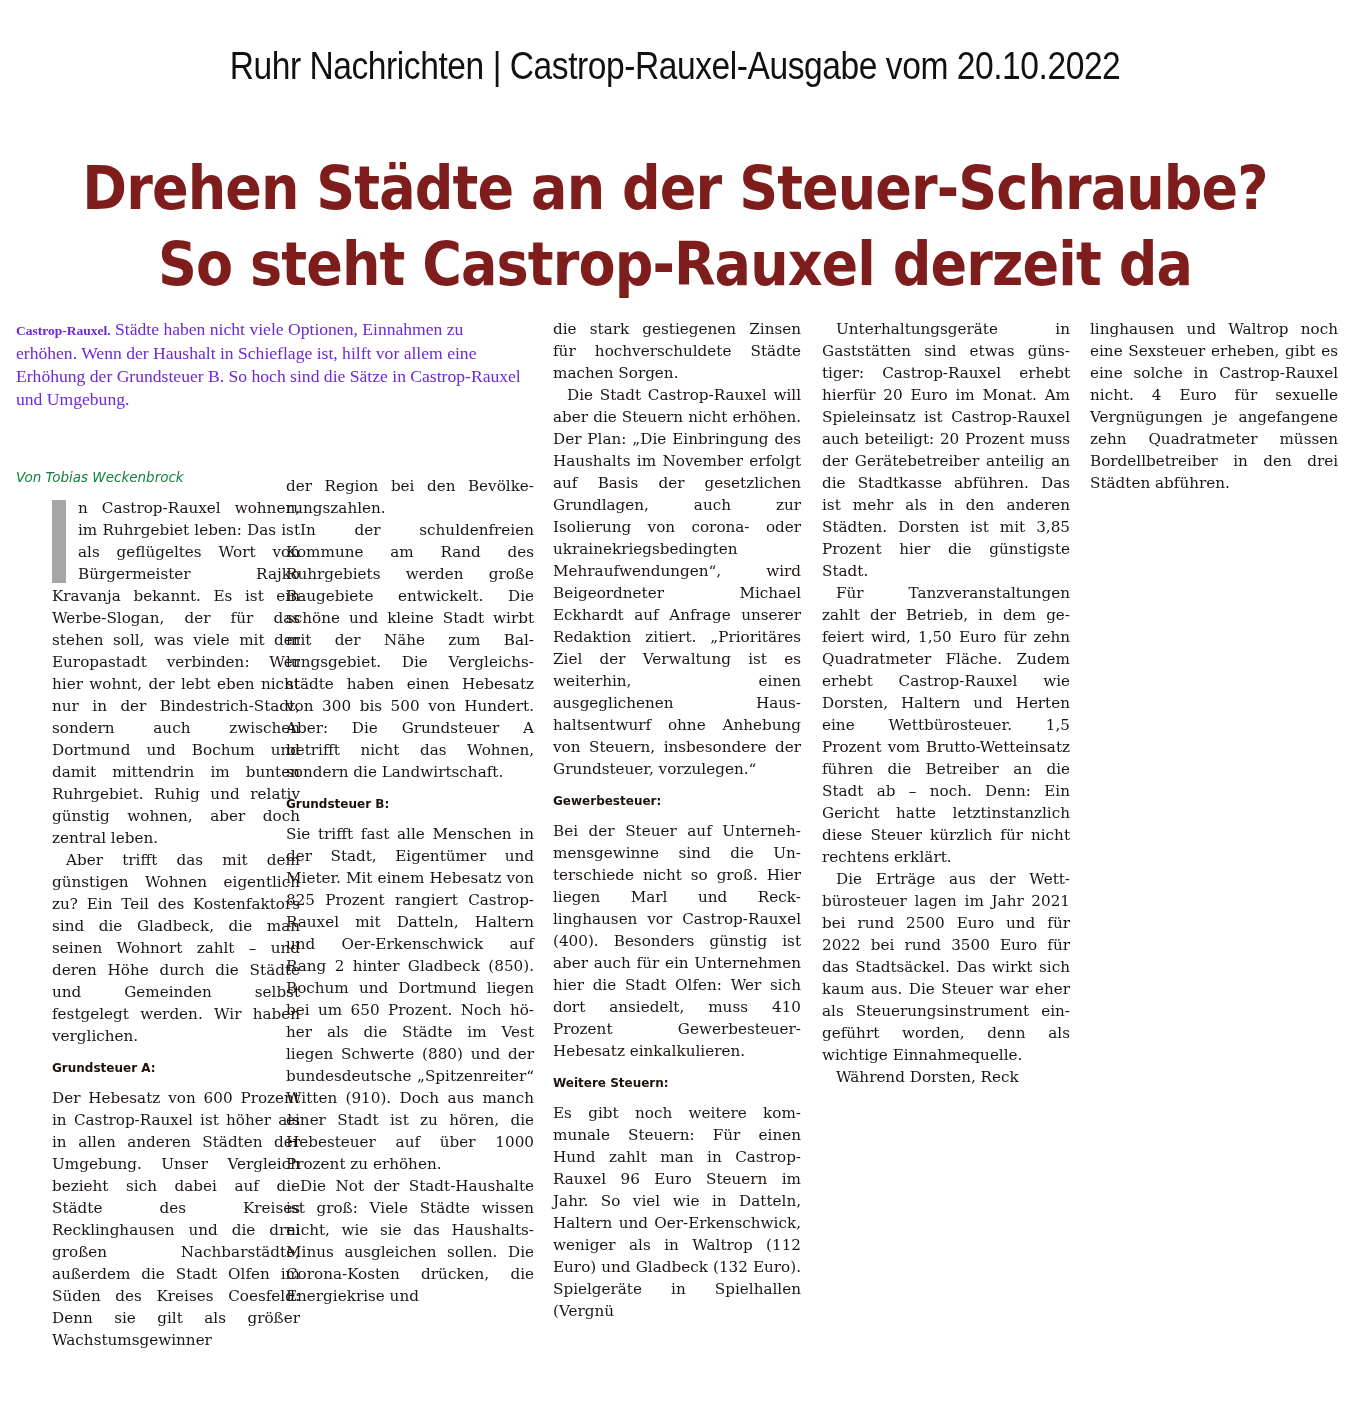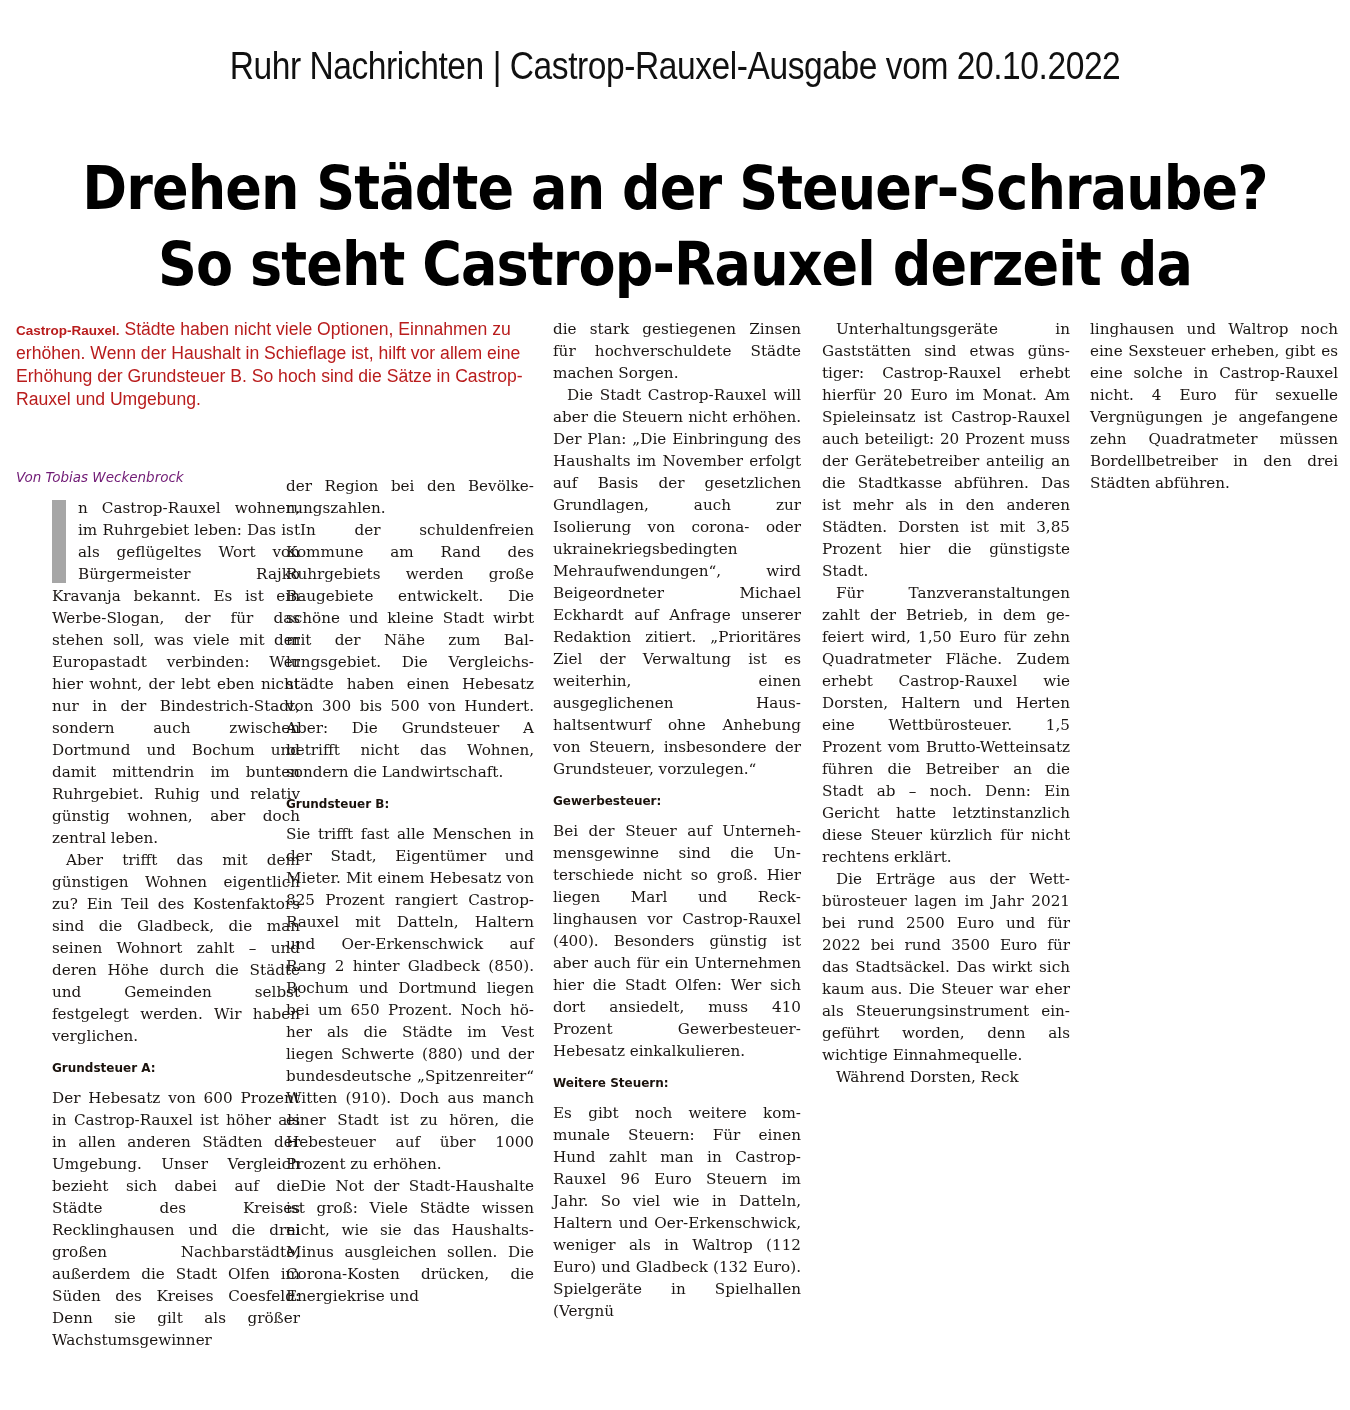--- a/index.html
+++ b/index.html
@@ -5,31 +5,31 @@
   html, body { margin: 0; padding: 0; background: #ffffff; }
   body { width: 1350px; height: 1410px; position: relative; overflow: hidden; color: #1a1512; }
   .source-line {
     position: absolute; left: 0; top: 44px; width: 1350px; text-align: center;
     font-family: "Liberation Sans", sans-serif; font-size: 39px; letter-spacing: -0.5px;
     transform: scaleX(0.86); transform-origin: center; color: #111;
   }
   .headline {
     position: absolute; left: 0; top: 150px; width: 1350px; text-align: center;
     font-family: "DejaVu Sans", sans-serif; font-weight: bold; font-size: 60px; line-height: 76px;
-    color: #000000; letter-spacing: -1px;
+    color: #7f1d1d; letter-spacing: -1px;
   }
   .headline .hl { display: block; transform: scaleX(0.90); transform-origin: center; white-space: nowrap; }
   .lead {
     position: absolute; left: 16px; top: 318px; width: 512px;
-    font-family: Liberation Sans, sans-serif; font-size: 17.6px; line-height: 23px; color: #b91c1c;
+    font-family: Liberation Serif, serif; font-size: 17.6px; line-height: 23px; color: #6d28d9;
   }
   .lead .dateline { font-weight: bold; font-size: 13.5px; }
   .byline {
     position: absolute; left: 16px; top: 469px; width: 250px;
-    font-family: "DejaVu Sans", sans-serif; font-style: italic; font-size: 13.5px; color: #701a75;
+    font-family: "DejaVu Sans", sans-serif; font-style: italic; font-size: 13.5px; color: #15803d;
   }
   .col {
     position: absolute; width: 248px;
     font-family: "DejaVu Serif", serif; font-size: 15.2px; line-height: 22px; color: #1a1512;
     text-align: justify; hyphens: manual;
   }
   .col p { margin: 0; text-indent: 14px; }
   .col p.noind { text-indent: 0; }
   .col h3 {
     font-family: "DejaVu Sans", sans-serif; font-weight: bold; font-size: 12px;

